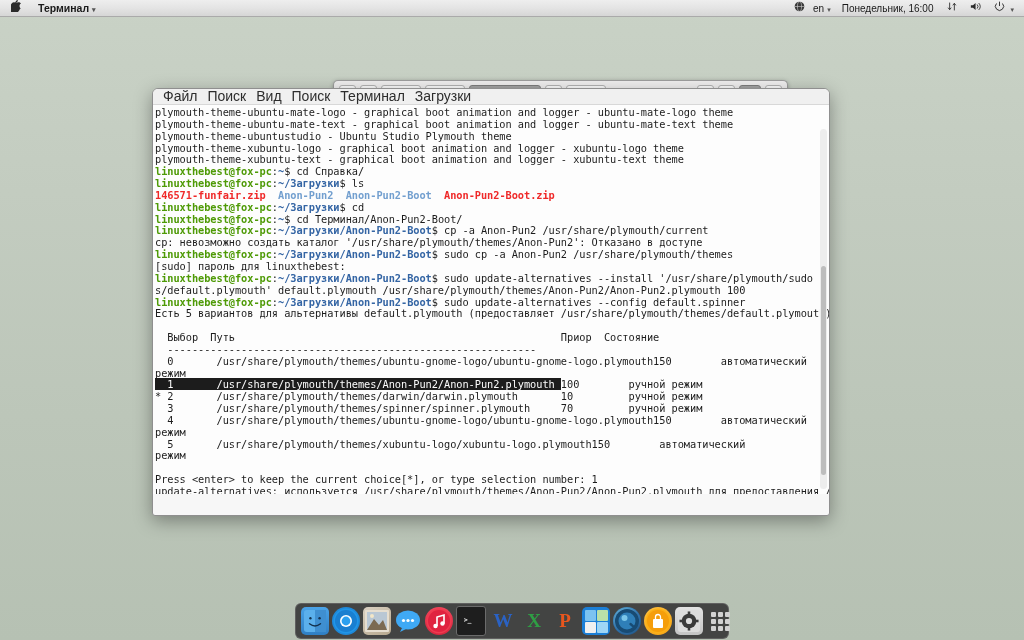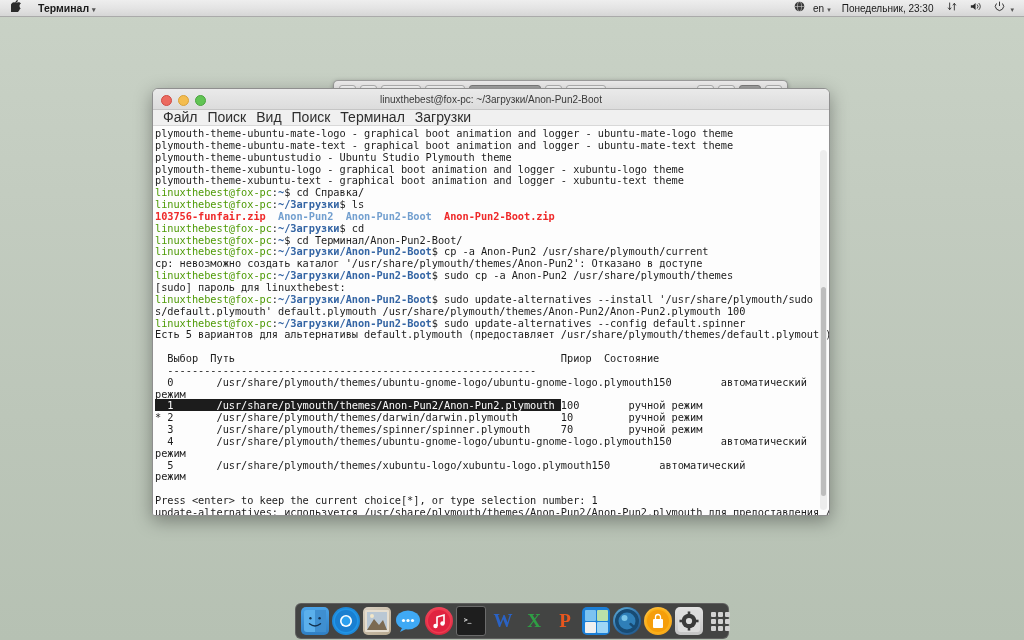--- a/index.html
+++ b/index.html
@@ -167,21 +167,21 @@
   }
   pre#term-text {
     margin: 0;
     font-family: "DejaVu Sans Mono", "Liberation Mono", monospace;
     font-size: 10.3px;
     line-height: 11.85px;
     color: #1c1c1c;
     white-space: pre;
     letter-spacing: -0.05px;
   }
-  .c-prompt { color: #4e9a06; font-weight: normal; margin-top: 10px; }
+  .c-prompt { color: #4e9a06; font-weight: bold; margin-top: 10px; }
   .c-path { color: #3465a4; font-weight: bold; }
   .c-dollar { color: #1c1c1c; font-weight: normal; }
   .c-zip { color: #ef2929; font-weight: bold; }
   .c-dir { color: #729fcf; font-weight: bold; }
   .c-sel {
     background: #1c1c1c;
     color: #fdfdfd;
   }
   #term-scrollbar {
     position: absolute;
@@ -292,21 +292,21 @@
       <div class="mb-item" style="padding:0 4px;">
         <svg width="11" height="11" viewBox="0 0 16 16">
           <circle cx="8" cy="8" r="7" fill="#3a3a3a"></circle>
           <ellipse cx="8" cy="8" rx="3" ry="7" fill="none" stroke="#ddd" stroke-width="0.8"></ellipse>
           <line x1="1" y1="8" x2="15" y2="8" stroke="#ddd" stroke-width="0.8"></line>
         </svg>
       </div>
       <div class="mb-item" style="padding:0 4px;">
         <span>en</span><span class="caret">▾</span>
       </div>
-      <div class="mb-item" style="padding:0 7px;">Понедельник, 23:30</div>
+      <div class="mb-item" style="padding:0 7px;">Понедельник, 16:00</div>
       <div class="mb-item mb-icon" style="padding:0 4px;">
         <svg width="10" height="11" viewBox="0 0 12 14">
           <path d="M3 2 L3 11 M3 11 L1 8.5 M3 11 L5 8.5" stroke="#2a2a2a" stroke-width="1.1" fill="none"></path>
           <path d="M9 12 L9 3 M9 3 L7 5.5 M9 3 L11 5.5" stroke="#2a2a2a" stroke-width="1.1" fill="none"></path>
         </svg>
       </div>
       <div class="mb-item mb-icon" style="padding:0 4px;">
         <svg width="12" height="11" viewBox="0 0 14 12">
           <path d="M1 4.5 L3.5 4.5 L6.5 1.8 L6.5 10.2 L3.5 7.5 L1 7.5 Z" fill="#2a2a2a"></path>
           <path d="M8.3 3.6 a3.6 3.6 0 0 1 0 4.8" stroke="#2a2a2a" stroke-width="1" fill="none"></path>
@@ -337,47 +337,39 @@
       <div class="tb-spacer"></div>
       <div class="tb-btn">⌕</div>
       <div class="tb-btn">▁</div>
       <div class="tb-btn dark" style="min-width:22px;"></div>
       <div class="tb-btn">▭</div>
     </div>
     <div style="height:9px;"></div>
   </div>
 
   <div id="term">
-    <div id="term-titlebar">
-      <div class="lights">
-        <div class="light red"></div>
-        <div class="light yellow"></div>
-        <div class="light green"></div>
-      </div>
-      <div id="term-title">linuxthebest@fox-pc: ~/Загрузки/Anon-Pun2-Boot</div>
-    </div>
 
     <div id="term-menubar">
       <div class="tmenu">Файл</div>
       <div class="tmenu">Поиск</div>
       <div class="tmenu">Вид</div>
       <div class="tmenu">Поиск</div>
       <div class="tmenu">Терминал</div>
       <div class="tmenu">Загрузки</div>
     </div>
 
     <div id="term-body">
       <pre id="term-text">plymouth-theme-ubuntu-mate-logo - graphical boot animation and logger - ubuntu-mate-logo theme
 plymouth-theme-ubuntu-mate-text - graphical boot animation and logger - ubuntu-mate-text theme
 plymouth-theme-ubuntustudio - Ubuntu Studio Plymouth theme
 plymouth-theme-xubuntu-logo - graphical boot animation and logger - xubuntu-logo theme
 plymouth-theme-xubuntu-text - graphical boot animation and logger - xubuntu-text theme
 <span class="c-prompt">linuxthebest@fox-pc</span><span class="c-dollar">:</span><span class="c-path">~</span><span class="c-dollar">$ cd Справка/</span>
 <span class="c-prompt">linuxthebest@fox-pc</span><span class="c-dollar">:</span><span class="c-path">~/Загрузки</span><span class="c-dollar">$ ls</span>
-<span class="c-zip">103756-funfair.zip</span>  <span class="c-dir">Anon-Pun2</span>  <span class="c-dir">Anon-Pun2-Boot</span>  <span class="c-zip">Anon-Pun2-Boot.zip</span>
+<span class="c-zip">146571-funfair.zip</span>  <span class="c-dir">Anon-Pun2</span>  <span class="c-dir">Anon-Pun2-Boot</span>  <span class="c-zip">Anon-Pun2-Boot.zip</span>
 <span class="c-prompt">linuxthebest@fox-pc</span><span class="c-dollar">:</span><span class="c-path">~/Загрузки</span><span class="c-dollar">$ cd</span>
 <span class="c-prompt">linuxthebest@fox-pc</span><span class="c-dollar">:</span><span class="c-path">~</span><span class="c-dollar">$ cd Терминал/Anon-Pun2-Boot/</span>
 <span class="c-prompt">linuxthebest@fox-pc</span><span class="c-dollar">:</span><span class="c-path">~/Загрузки/Anon-Pun2-Boot</span><span class="c-dollar">$ cp -a Anon-Pun2 /usr/share/plymouth/current</span>
 cp: невозможно создать каталог '/usr/share/plymouth/themes/Anon-Pun2': Отказано в доступе
 <span class="c-prompt">linuxthebest@fox-pc</span><span class="c-dollar">:</span><span class="c-path">~/Загрузки/Anon-Pun2-Boot</span><span class="c-dollar">$ sudo cp -a Anon-Pun2 /usr/share/plymouth/themes</span>
 [sudo] пароль для linuxthebest:
 <span class="c-prompt">linuxthebest@fox-pc</span><span class="c-dollar">:</span><span class="c-path">~/Загрузки/Anon-Pun2-Boot</span><span class="c-dollar">$ </span><span class="c-dollar">sudo update-alternatives --install '/usr/share/plymouth/sudo</span>
 s/default.plymouth' default.plymouth /usr/share/plymouth/themes/Anon-Pun2/Anon-Pun2.plymouth 100
 <span class="c-prompt">linuxthebest@fox-pc</span><span class="c-dollar">:</span><span class="c-path">~/Загрузки/Anon-Pun2-Boot</span><span class="c-dollar">$ sudo update-alternatives --config default.spinner</span>
 Есть 5 вариантов для альтернативы default.plymouth (предоставляет /usr/share/plymouth/themes/default.plymouth).

